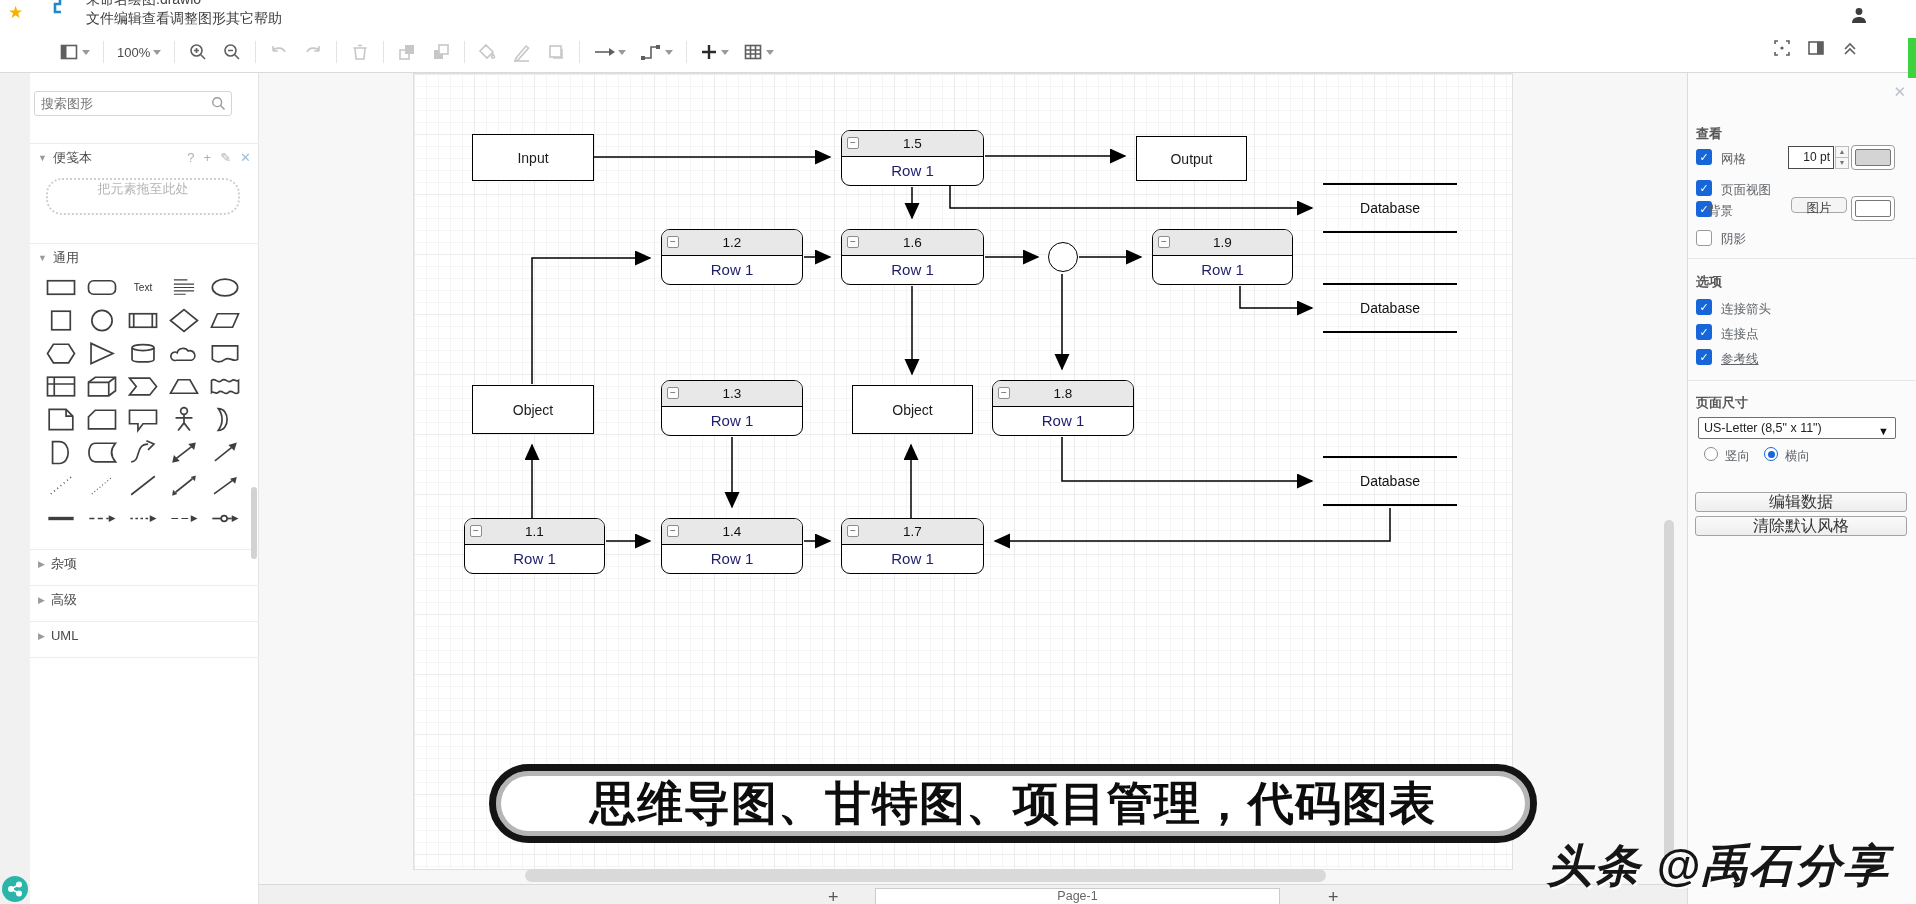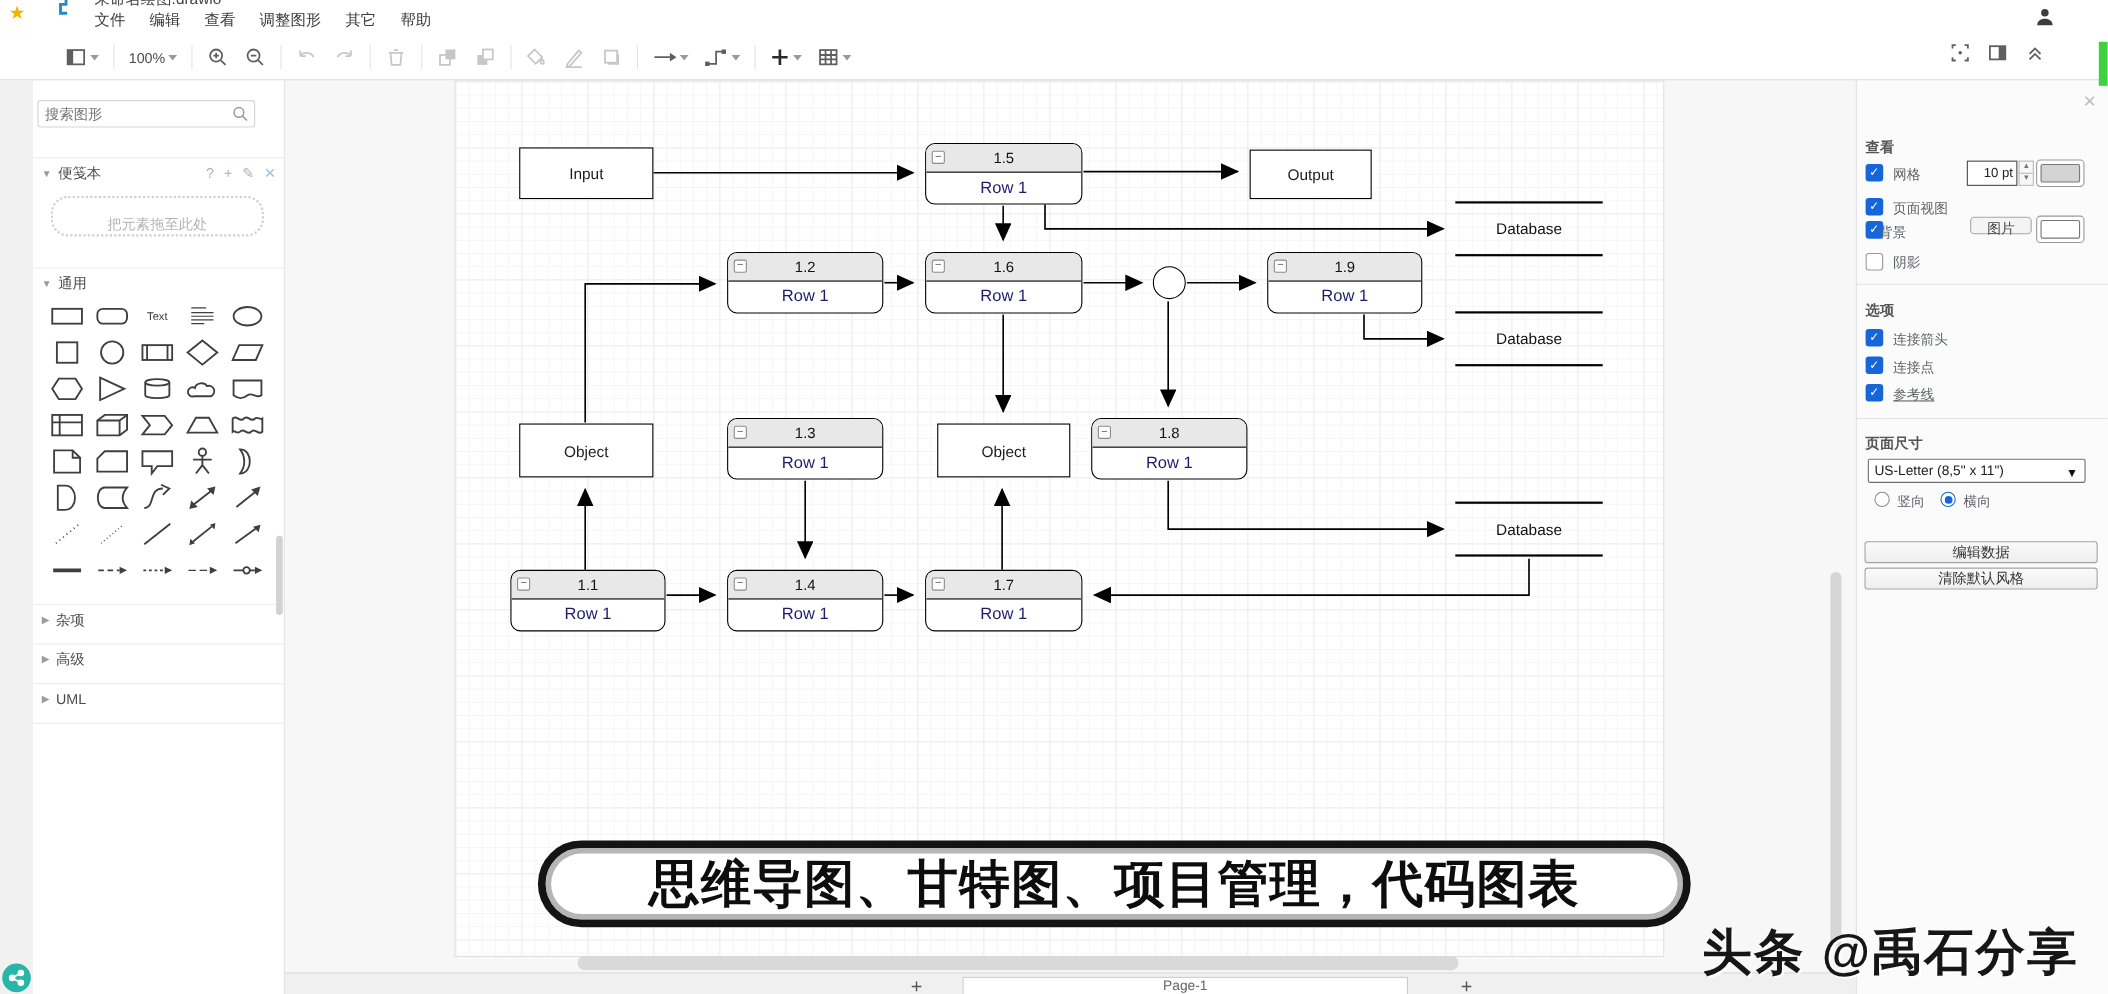--- a/index.html
+++ b/index.html
@@ -2,21 +2,21 @@
 <html><head>
 <meta charset="utf-8">
 <style>
   * { margin:0; padding:0; box-sizing:border-box; }
   html,body { width:1916px; height:904px; overflow:hidden; background:#fff;
     font-family:"Liberation Sans","DejaVu Sans",sans-serif; }
 
   
   #titlebar { position:absolute; left:0; top:0; width:1916px; height:32px; background:#fff; z-index:30; overflow:hidden; }
   #doc-title { position:absolute; left:86px; top:-9px; font-size:14px; color:#444; }
-  #menubar { position:absolute; left:86px; top:10px; display:flex; gap:22px; font-size:14px; color:#3c3c3c; }
+  #menubar { position:absolute; left:86px; top:10px; display:flex; font-size:14px; color:#3c3c3c; }
   #menubar span { cursor:default; }
   #logo { position:absolute; left:46px; top:-4px; }
   #star { position:absolute; left:8px; top:2px; font-size:17px; color:#f5b301; }
   #avatar-icon { position:absolute; right:48px; top:6px; }
 
   #toolbar { position:absolute; left:0; top:32px; width:1916px; height:41px; background:#fff;
     border-bottom:1px solid #dadada; z-index:30; display:flex; align-items:center; padding-left:52px; }
   .tbtn { display:flex; align-items:center; gap:3px; padding:0 7px; height:30px; cursor:pointer; }
   .tsep { width:1px; height:22px; background:#e4e4e4; margin:0 6px; }
   .caret { width:0; height:0; border-left:4px solid transparent; border-right:4px solid transparent; border-top:5px solid #9a9a9a; }
@@ -34,21 +34,21 @@
   #sidebar { position:absolute; left:30px; top:73px; width:229px; height:831px; background:#fff; z-index:25;
     border-right:1px solid #e3e3e3; font-size:13px; color:#4a4a4a; }
   #search-wrap { position:absolute; left:4px; top:18px; width:198px; height:25px; border:1px solid #d5d5d5; border-radius:3px; background:#fff; }
   #search-wrap input { width:190px; height:23px; border:0; outline:0; padding:0 6px; font-size:13px; color:#444; background:transparent; }
   #search-wrap svg { position:absolute; right:5px; top:4px; }
   .sect { position:absolute; left:0; width:229px; height:28px; display:flex; align-items:center; padding:0 8px;
     border-top:1px solid #ececec; cursor:pointer; }
   .sect .tri { font-size:9px; color:#9a9a9a; margin-right:6px; }
   .scratch-icons { margin-left:auto; display:flex; gap:9px; color:#a7b2bd; font-size:13px; }
   #drop-hint { position:absolute; left:16px; top:105px; width:194px; height:37px; border:2px dotted #cfcfcf; border-radius:16px;
-    display:flex; align-items:flex-end; justify-content:center; color:#b5b5b5; font-size:13px; }
+    display:flex; align-items:flex-start; justify-content:center; color:#b5b5b5; font-size:13px; }
   #shape-palette { position:absolute; left:10px; top:198px; width:206px; display:grid;
     grid-template-columns:repeat(5,1fr); grid-auto-rows:33px; }
   .pcell { display:flex; align-items:center; justify-content:center; cursor:pointer; }
   .picon { width:34px; height:27px; stroke:#3f3f3f; fill:none; stroke-width:2; }
   #sidebar-scroll { position:absolute; left:221px; top:414px; width:6px; height:72px; background:#d2d2d2; border-radius:3px; }
 
   
   #canvas-bg { position:absolute; left:259px; top:73px; width:1428px; height:831px; background:#f7f7f7; z-index:1; }
   #page { position:absolute; left:413px; top:73px; width:1100px; height:797px; z-index:2;
     border:1px solid #e0e0e0;
@@ -100,35 +100,35 @@
   .swatch .in { width:100%; height:100%; border:1px solid #777; border-radius:2px; }
   #img-btn { position:absolute; left:103px; top:124px; width:56px; height:16px; border:1px solid #a7a7a7; border-radius:4px;
     background:#f4f4f4; text-align:center; line-height:21px; color:#444; }
   #pagesize-select { position:absolute; left:10px; top:344px; width:198px; height:22px; border:1px solid #6f6f6f; border-radius:2px;
     background:#fff; color:#222; line-height:20px; padding:0 5px; font-size:12.5px; }
   #pagesize-select .chev { position:absolute; right:6px; top:3px; font-size:11px; color:#111; font-weight:bold; }
   .radio { position:absolute; width:14px; height:14px; border-radius:50%; border:1px solid #8b8b8b; background:#fff; }
   .radio.on { border:1px solid #1766d9; }
   .radio.on::after { content:""; position:absolute; left:2.5px; top:2.5px; width:7px; height:7px; border-radius:50%; background:#1766d9; }
   .pbtn { position:absolute; left:7px; width:212px; height:20px; border:1px solid #a3a3a3; border-radius:3px;
-    background:linear-gradient(#fafafa,#eee); text-align:center; line-height:18px; color:#333; font-size:13px; cursor:pointer; }
+    background:linear-gradient(#fafafa,#eee); text-align:center; line-height:18px; color:#333; font-size:16px; cursor:pointer; }
   #green-scroll { position:absolute; left:1908px; top:38px; width:8px; height:40px; background:#3fd23f; z-index:35; }
 
   
   #overlay { position:absolute; inset:0; z-index:40; pointer-events:none; }
   #headline { position:absolute; left:50%; transform:translateX(-50%); top:540px; white-space:nowrap;
     font-size:124px; font-weight:bold; letter-spacing:-2px; color:#FFAA2B;
     -webkit-text-stroke:9px #0e0e0e; paint-order:stroke fill;
     text-shadow:0 0 2px #000; }
   #subtitle-pill { position:absolute; left:489px; top:764px; width:1048px; height:79px; background:#fff;
     border:7px solid #141414; border-radius:42px; box-shadow:inset 0 0 0 5px #b5b5b5;
     display:flex; align-items:center; justify-content:center; }
   #subtitle-pill span { font-size:46px; font-weight:bold; color:#0d0d0d; letter-spacing:1px; }
   #watermark { position:absolute; right:26px; top:836px; font-size:45px; font-weight:bold; color:#161616;
-    text-shadow:2px 2px 0 rgba(255,255,255,.85); letter-spacing:2px; }
+    text-shadow:2px 2px 0 rgba(255,255,255,.85); letter-spacing:2px;font-style:italic; }
 </style>
 </head>
 <body>
 
 <div id="titlebar">
   <span id="star">★</span>
   <svg id="logo" width="18" height="22" viewBox="0 0 18 22">
     <path d="M3 1h11v7H9v8h6" stroke="#2389c9" stroke-width="2.6" fill="none"></path>
   </svg>
   <span id="doc-title">未命名绘图.drawio</span>

